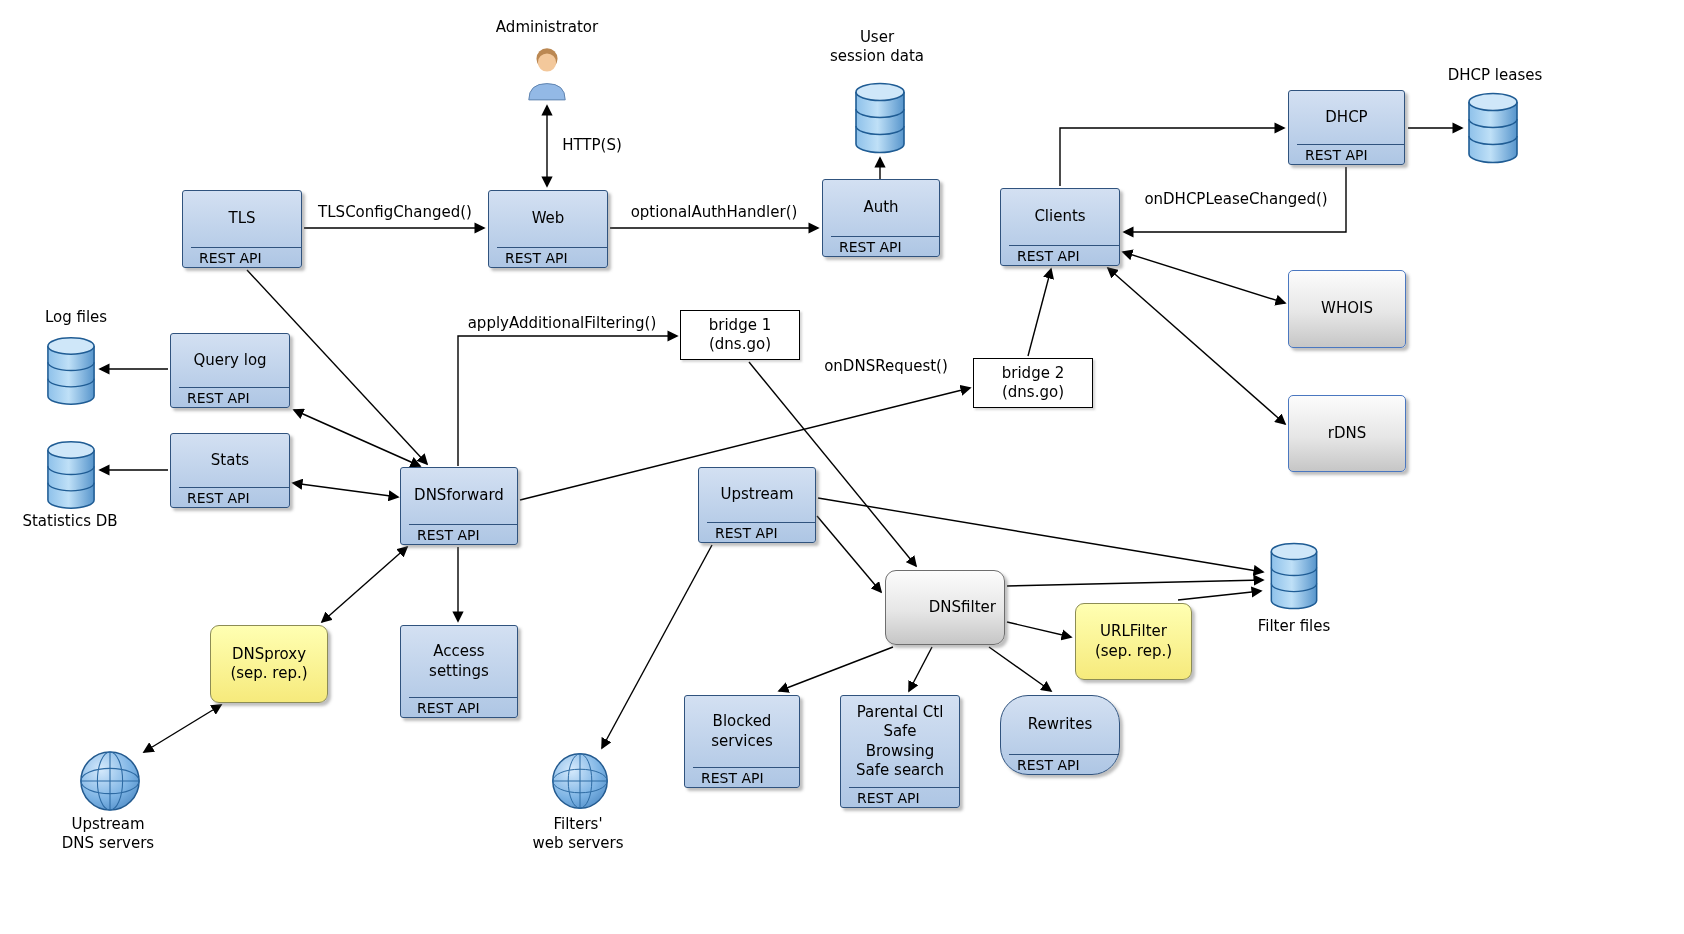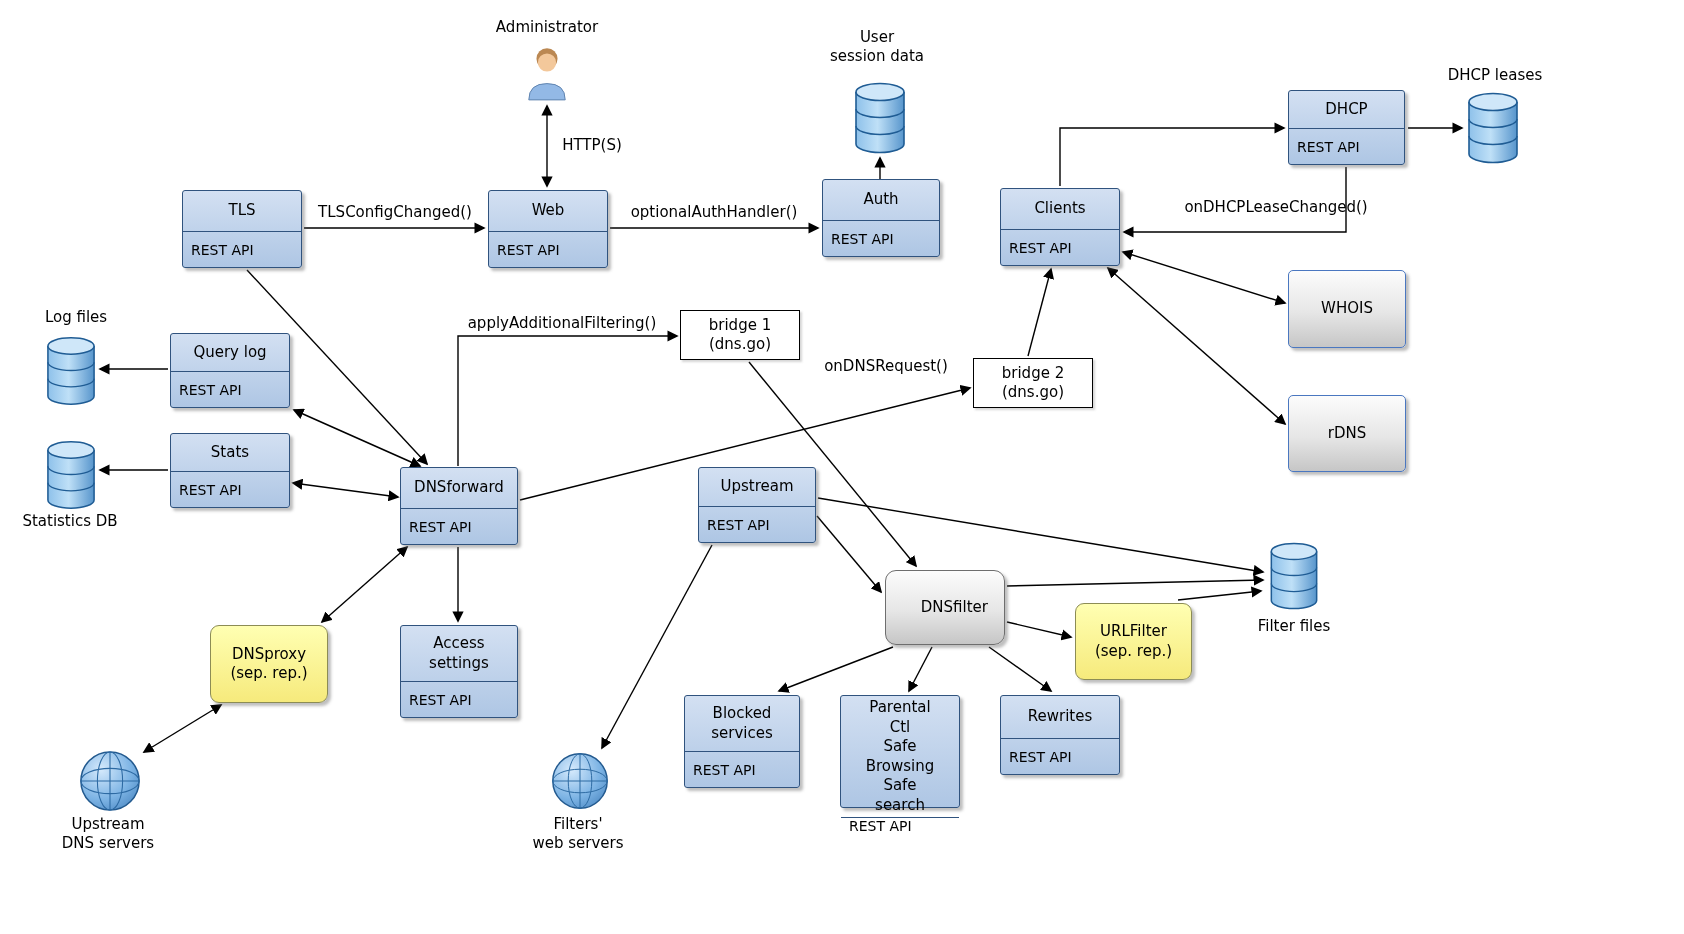--- a/index.html
+++ b/index.html
@@ -25,29 +25,30 @@
     box-shadow: 3px 3px 3px rgba(110,110,110,0.45);
   }
   .node .title {
     flex: 1;
     display: flex;
     flex-direction: column;
     justify-content: center;
     align-items: center;
     text-align: center;
     line-height: 1.3;
-    padding: 2px 16px;
+    padding: 2px 8px;
   }
   .node .sub {
-    height: 36px;
+    height: 20px;
     border-top: 1px solid var(--module-border, #30537e);
     display: flex;
     align-items: center;
     padding-left: 8px;
     font-size: 14px;
+    margin-left: 8px;
   }
   .node.module {
     background: linear-gradient(180deg, var(--module-top, #d3e0f2), var(--module-bottom, #aec6e4));
     border: 1px solid var(--module-border, #30537e);
     border-radius: 3px;
   }
   .node.plain-blue {
     background: linear-gradient(180deg, var(--plain-top, #fcfcfc) 0%, #e6e6e6 55%, var(--plain-bottom, #c9c9c9) 100%);
     border: 1.5px solid var(--plain-border-blue, #4a77c0);
     border-radius: 5px;
@@ -192,21 +193,21 @@
         <div class="sub">REST API</div>
       </div>
       <div class="node module" style="left: 840px; top: 695px; width: 120px; height: 113px;">
         <div class="title">
           <div>Parental Ctl</div>
           <div>Safe Browsing</div>
           <div>Safe search</div>
         </div>
         <div class="sub">REST API</div>
       </div>
-      <div class="node module" style="left: 1000px; top: 695px; width: 120px; height: 80px;">
+      <div class="node module" style="left: 1000px; top: 695px; width: 120px; height: 80px; border-radius: 28px;">
         <div class="title">
           <div>Rewrites</div>
         </div>
         <div class="sub">REST API</div>
       </div>
       <div class="node plain-blue" style="left: 1288px; top: 270px; width: 118px; height: 78px;">
         <div class="title">
           <div>WHOIS</div>
         </div>
       </div>
@@ -364,21 +365,21 @@
   <div id="labels-layer">
       <div class="edge-label" style="left: 395px; top: 203px;">
         <div>TLSConfigChanged()</div>
       </div>
       <div class="edge-label" style="left: 714px; top: 203px;">
         <div>optionalAuthHandler()</div>
       </div>
       <div class="edge-label" style="left: 592px; top: 136px;">
         <div>HTTP(S)</div>
       </div>
-      <div class="edge-label" style="left: 1236px; top: 198px; margin-left: 40px;">
+      <div class="edge-label" style="left: 1236px; top: 190px;">
         <div>onDHCPLeaseChanged()</div>
       </div>
       <div class="edge-label" style="left: 562px; top: 314px;">
         <div>applyAdditionalFiltering()</div>
       </div>
       <div class="edge-label" style="left: 886px; top: 357px;">
         <div>onDNSRequest()</div>
       </div>
       <div class="float-label" style="left: 547px; top: 18px;">
         <div>Administrator</div>

